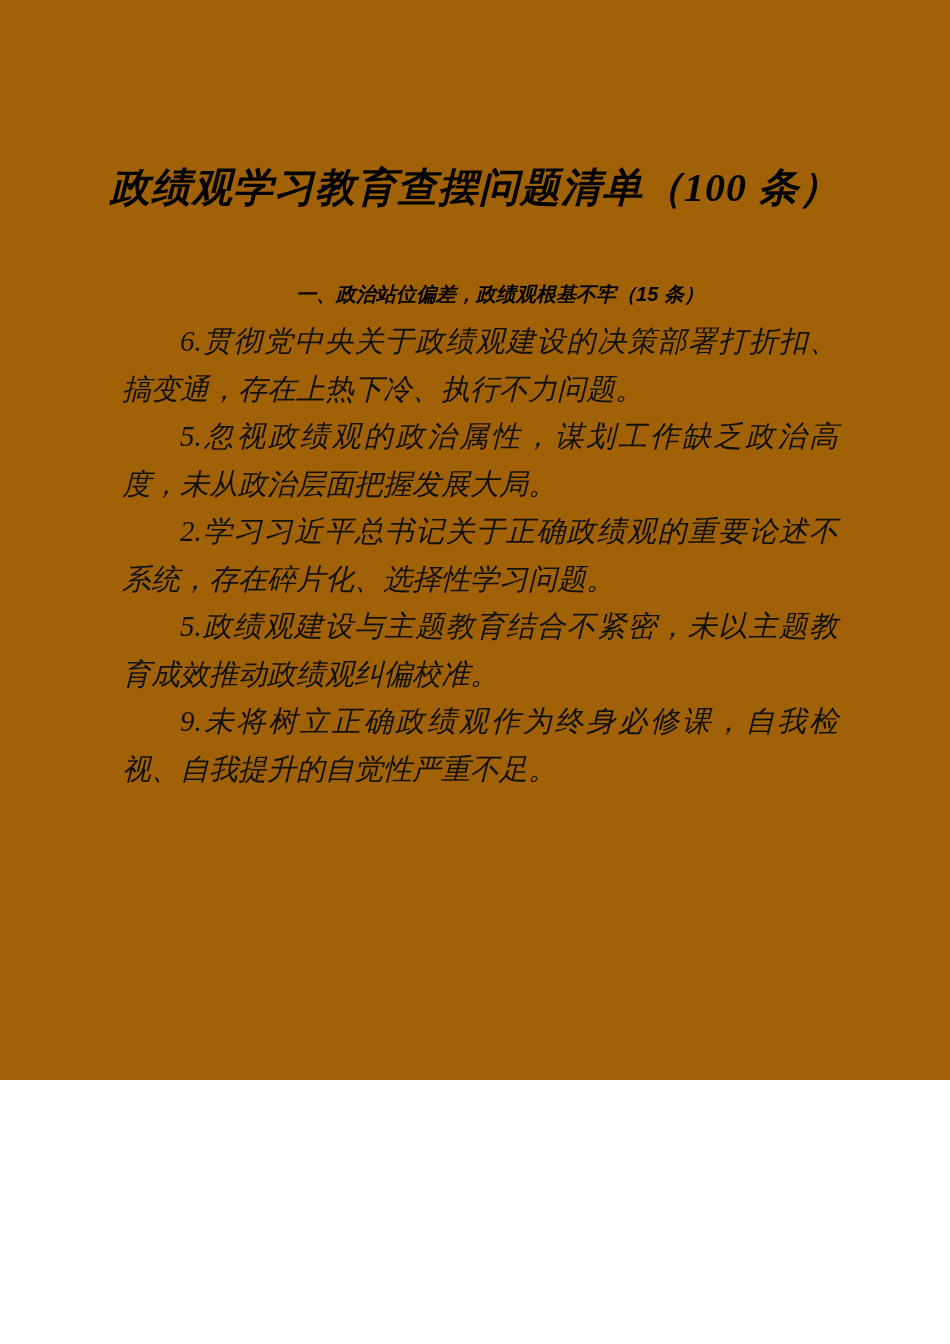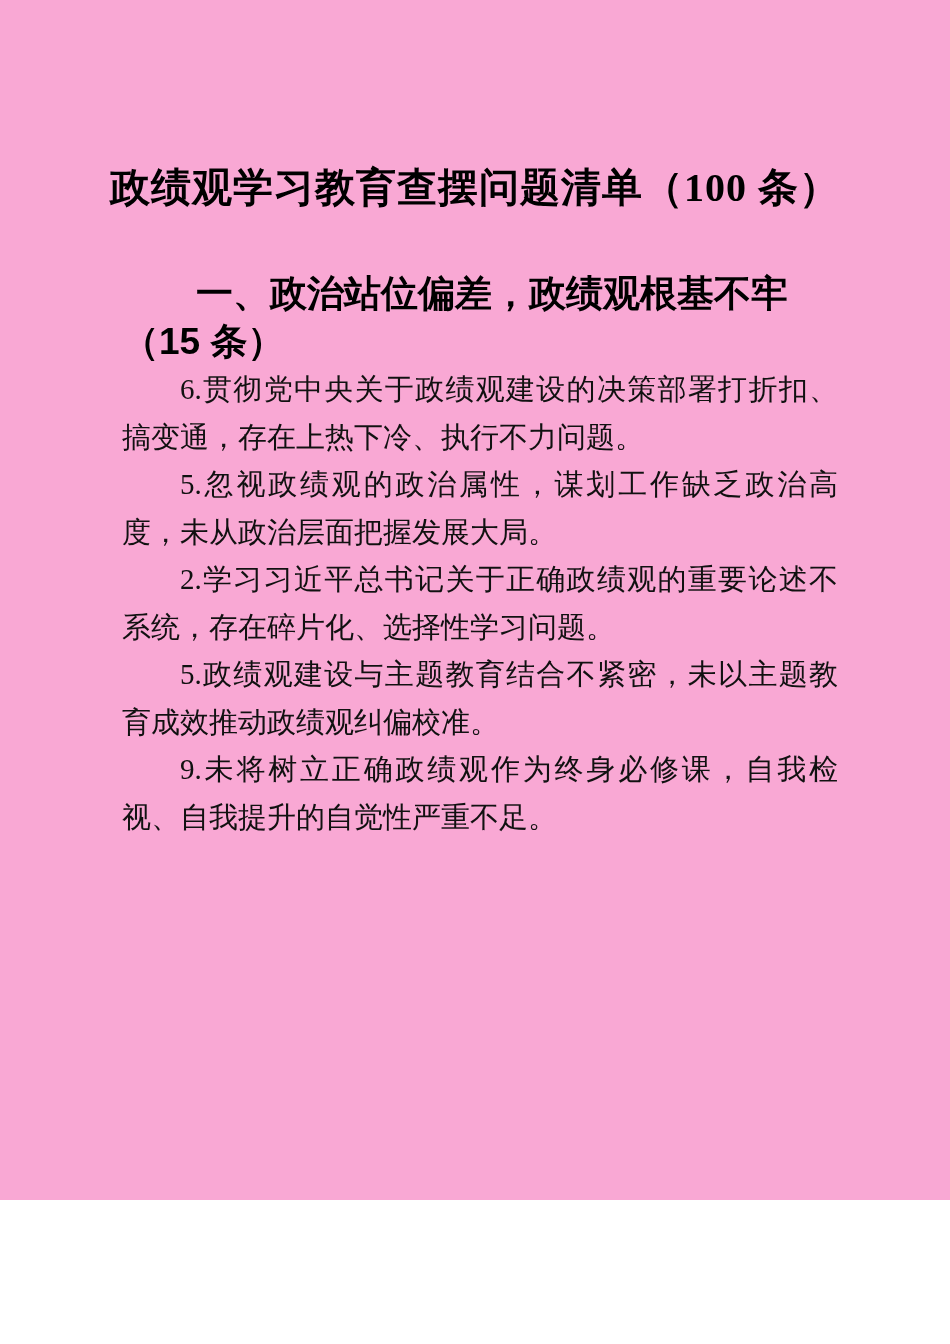--- a/index.html
+++ b/index.html
@@ -3,44 +3,46 @@
 <meta charset="utf-8">
 <style>
   html, body {
     margin: 0;
     padding: 0;
     background: #ffffff;
   }
   .page {
     position: relative;
     width: 950px;
-    height: 1200px;
-    background: #f9a8d4;
+    height: 1080px;
+    background: #a16207;
     color: #000000;
     overflow: hidden;
+    font-style: italic;
   }
   .doc-title {
     margin: 0;
     padding-top: 163px;
     text-align: center;
     font-family: "Liberation Serif", serif;
     font-weight: 700;
     font-size: 40px;
     line-height: 50px;
     letter-spacing: 1px;
     color: #000000;
   }
   .section-heading {
     margin: 57px 112px 0 122px;
     font-family: "Liberation Sans", sans-serif;
     font-weight: 700;
-    font-size: 37px;
+    font-size: 20px;
     line-height: 48px;
     text-indent: 2em;
     color: #000000;
+    text-align: center;
   }
   .doc-body {
     margin: 0 112px 0 122px;
   }
   .doc-body p {
     margin: 0;
     font-family: "Liberation Serif", serif;
     font-size: 29px;
     line-height: 47.5px;
     text-align: justify;

